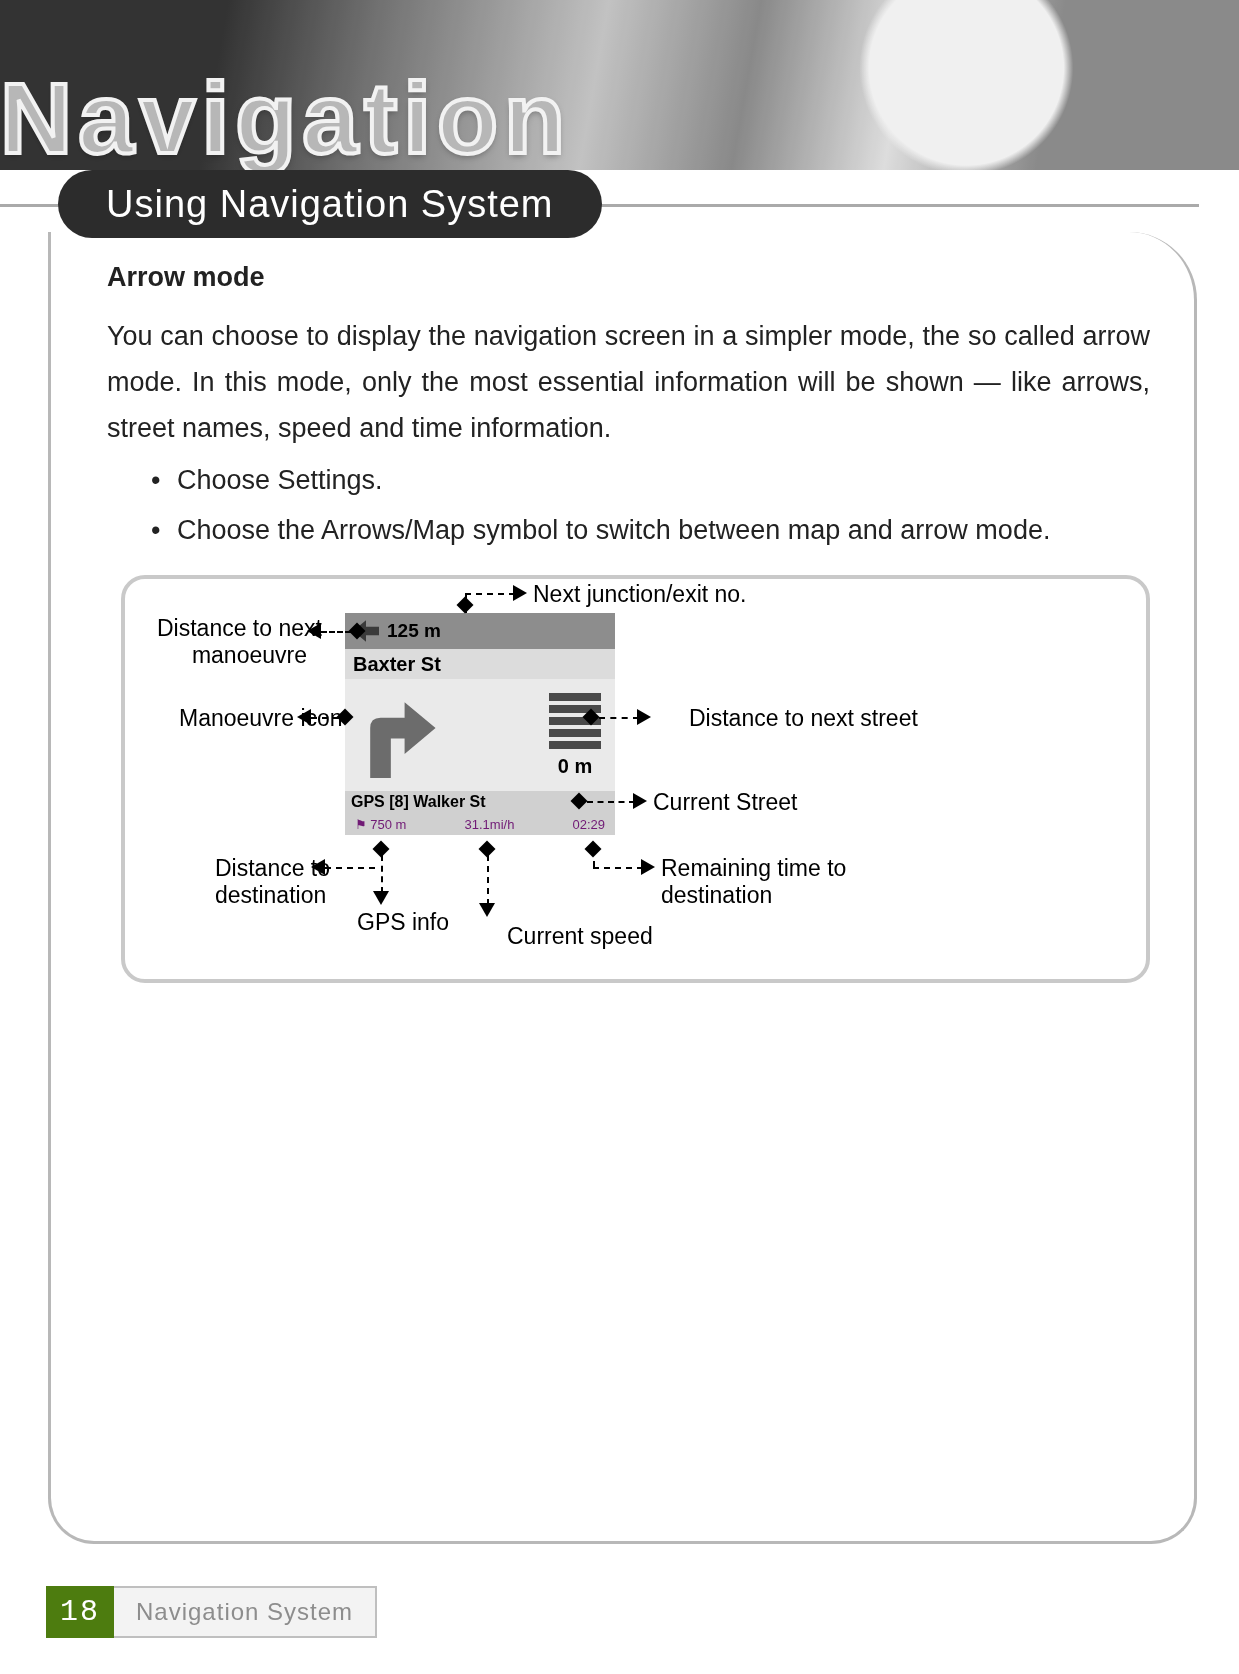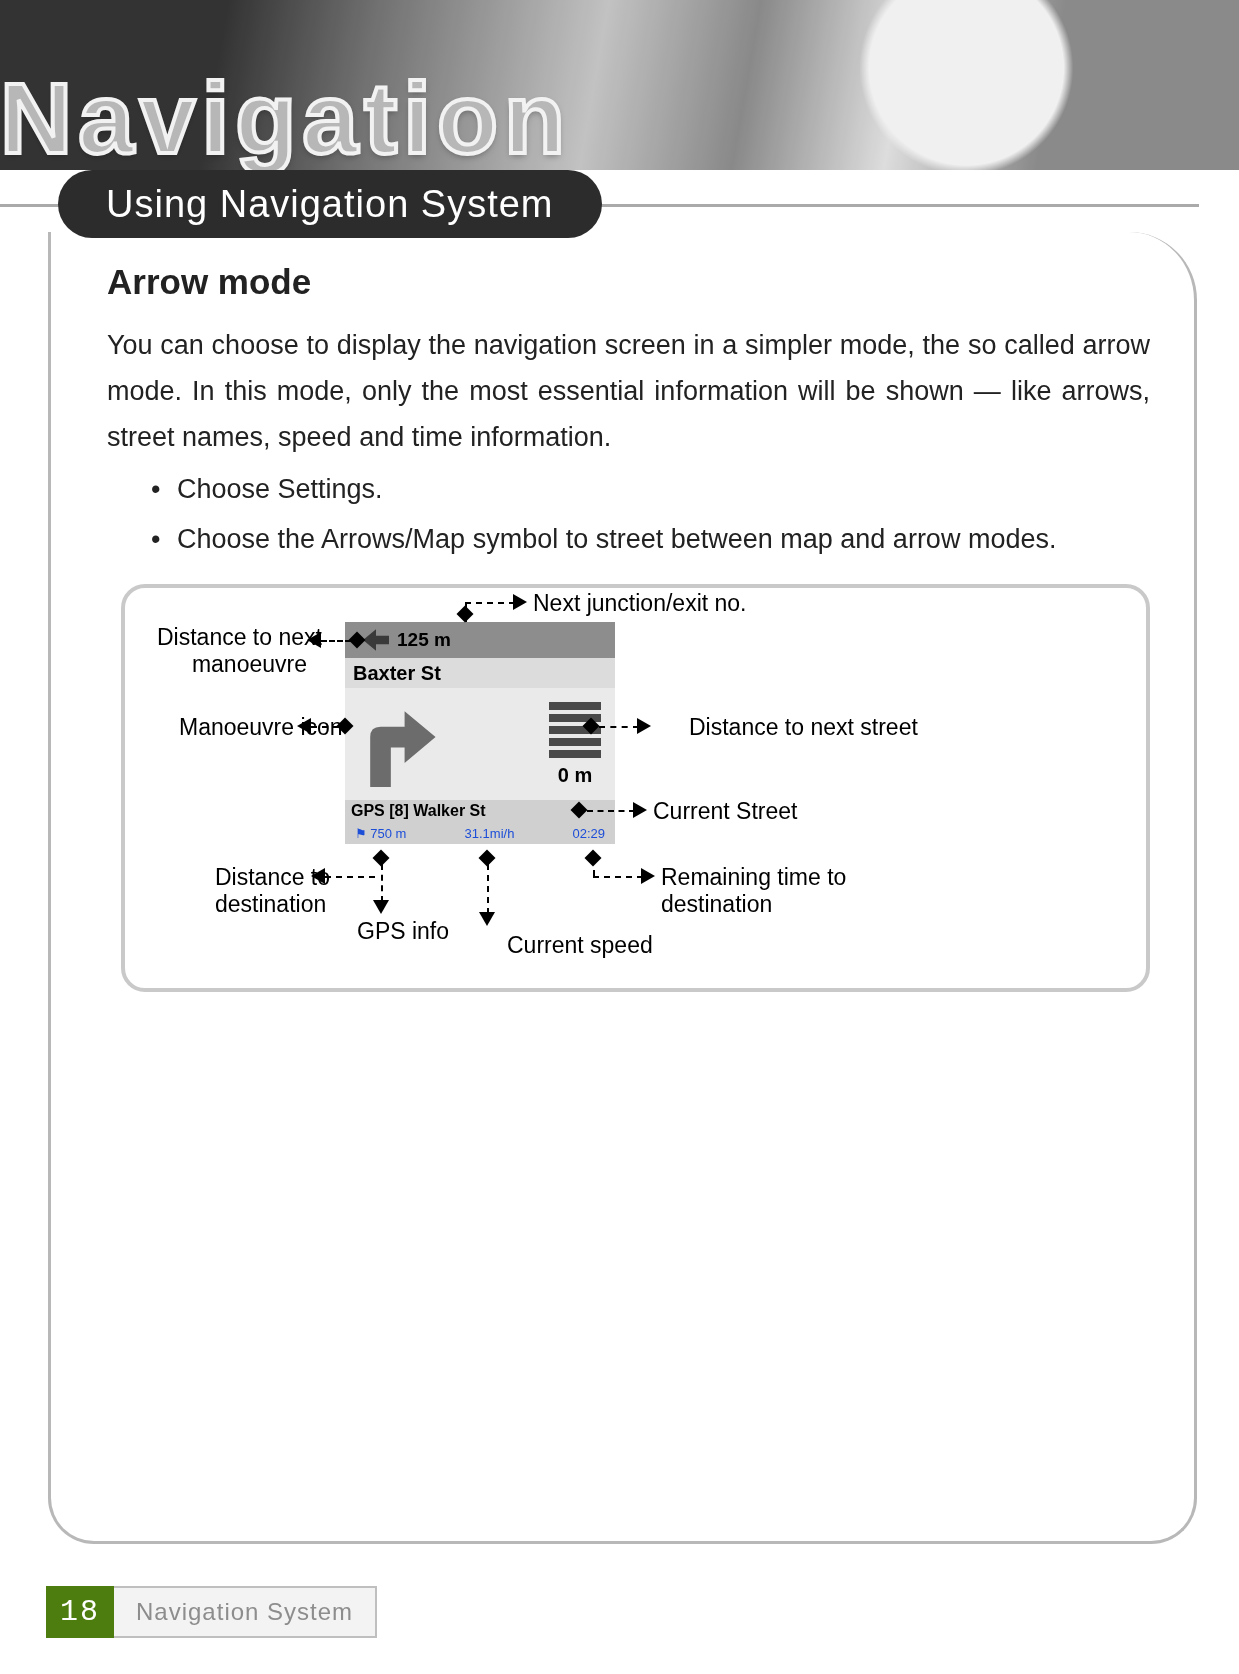--- a/index.html
+++ b/index.html
@@ -20,55 +20,55 @@
   .pill-row .rule{position:absolute;left:0;right:40px;top:34px;height:3px;background:#aaa}
   .pill{position:absolute;left:58px;top:0;height:68px;padding:0 48px;border-radius:40px;
         background:#2c2c2c;color:#fff;font-size:38px;letter-spacing:1px;line-height:68px;
         font-family:"Trebuchet MS",Helvetica,sans-serif}
 
   
   .panel{position:absolute;left:48px;right:42px;top:232px;bottom:130px;
          border:3px solid #b8b8b8;border-top:none;border-radius:0 68px 46px 46px;
          padding:30px 44px 40px 56px}
 
-  h3.section{margin:0 0 20px 0;font-size:35px;font-weight:700}
+  h3.section{margin:0 0 20px 0;font-size:27px;font-weight:700}
   p.body{margin:0 0 8px 0;font-size:27px;line-height:46px;text-align:justify;
          font-weight:300;font-family:"Helvetica Neue",Helvetica,Arial,sans-serif}
 
   ul.bul{list-style:none;margin:4px 0 0 0;padding:0 0 0 44px;font-size:27px;
          font-weight:300;line-height:42px;font-family:"Helvetica Neue",Helvetica,Arial,sans-serif}
   ul.bul li{position:relative;padding-left:26px;margin-bottom:8px}
   ul.bul li::before{content:"•";position:absolute;left:0;top:0}
 
   
   .figure{position:relative;margin:24px 0 0 14px;height:400px;border:4px solid #c9c9c9;
           border-radius:24px;background:#fff}
 
   
   .device{position:absolute;left:220px;top:34px;width:270px;height:222px}
   .dev-top{height:36px;background:#8d8d8d;display:flex;align-items:center;gap:8px;
-           padding-left:18px}
+           padding-left:8px}
   .dev-top .small-left{width:26px;height:22px;display:flex;align-items:center;justify-content:center}
   .dev-top .dist{font:700 19px Arial;color:#000}
 
   .dev-street{height:30px;background:#dcdcdc;font:700 20px Arial;color:#000;
               padding-left:8px;line-height:30px}
 
   .dev-mid{height:112px;background:#eaeaea;display:flex;align-items:center;gap:18px;
            padding-left:8px}
   .big-turn{width:86px;height:86px}
   .bars-box{margin-left:auto;margin-right:14px;display:flex;flex-direction:column;
             align-items:center;gap:6px}
   .bars{display:flex;flex-direction:column;gap:4px}
   .bars span{display:block;width:52px;height:8px;background:#4a4a4a}
   .zero{font:700 20px Arial;color:#000}
 
   .dev-bot1{height:22px;background:#d0d0d0;font:700 16px Arial;color:#000;
             padding-left:6px;line-height:22px;display:flex;align-items:center;gap:6px}
-  .dev-bot2{height:22px;background:#d0d0d0;font:13px Arial;color:#1d4ed8;
+  .dev-bot2{height:22px;background:#d0d0d0;font:13px Arial;color:#701a75;
             display:flex;align-items:center;justify-content:space-between;padding:0 10px}
 
   
   .call{position:absolute;font:23px Arial;color:#000;white-space:pre;text-align:left}
   
   .ah{display:inline-block;width:0;height:0;border-style:solid}
   .ah.r{border-width:8px 0 8px 14px;border-color:transparent transparent transparent #000}
   .ah.l{border-width:8px 14px 8px 0;border-color:transparent #000 transparent transparent}
   .ah.d{border-width:14px 8px 0 8px;border-color:#000 transparent transparent transparent}
   
@@ -98,21 +98,21 @@
     <div class="rule"></div>
     <div class="pill">Using Navigation System</div>
   </div>
 
   <div class="panel">
     <h3 class="section">Arrow mode</h3>
     <p class="body">You can choose to display the navigation screen in a simpler mode, the so called arrow mode. In this mode, only the most essential information will be shown — like arrows, street names, speed and time information.</p>
 
     <ul class="bul">
       <li>Choose Settings.</li>
-      <li>Choose the Arrows/Map symbol to street between map and arrow modes.</li>
+      <li>Choose the Arrows/Map symbol to switch between map and arrow mode.</li>
     </ul>
 
     <div class="figure">
 
       <div class="device">
         <div class="dev-top">
           <span class="small-left">
             <svg viewBox="0 0 24 20" width="26" height="22">
                 <path d="M24 6 H12 V0 L0 10 L12 20 V14 H24 Z" fill="#3a3a3a"></path>
               </svg>

